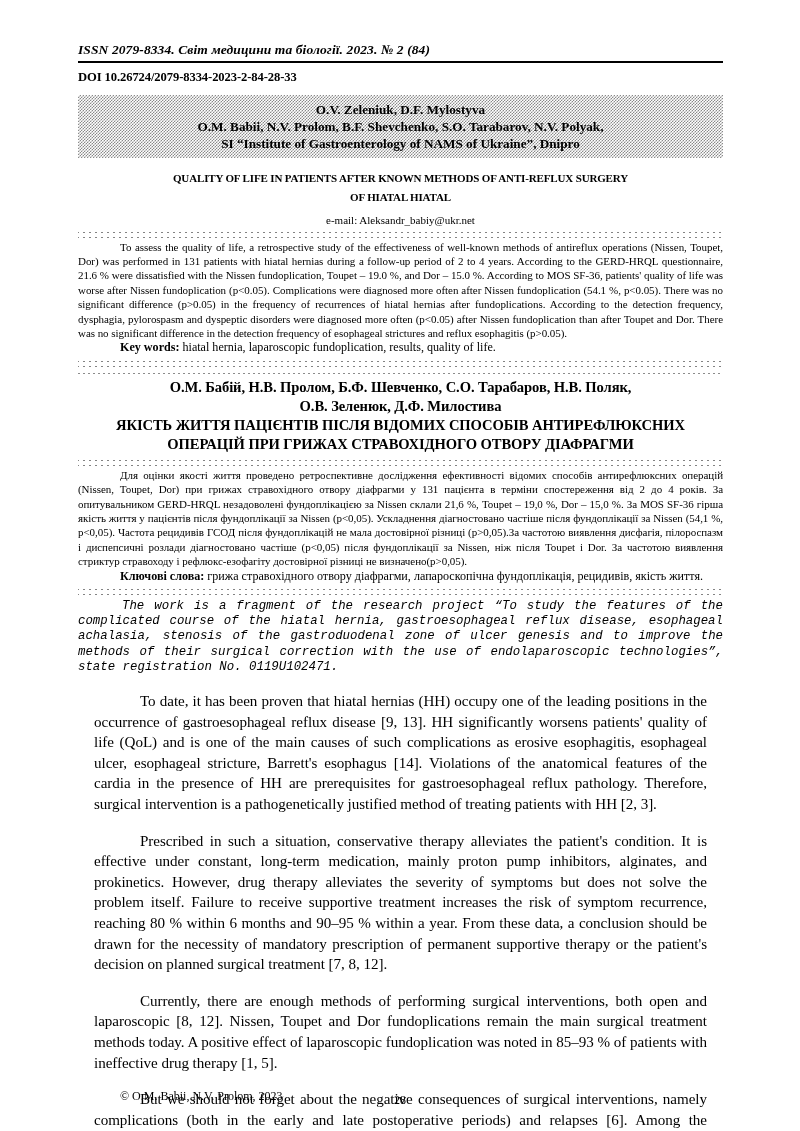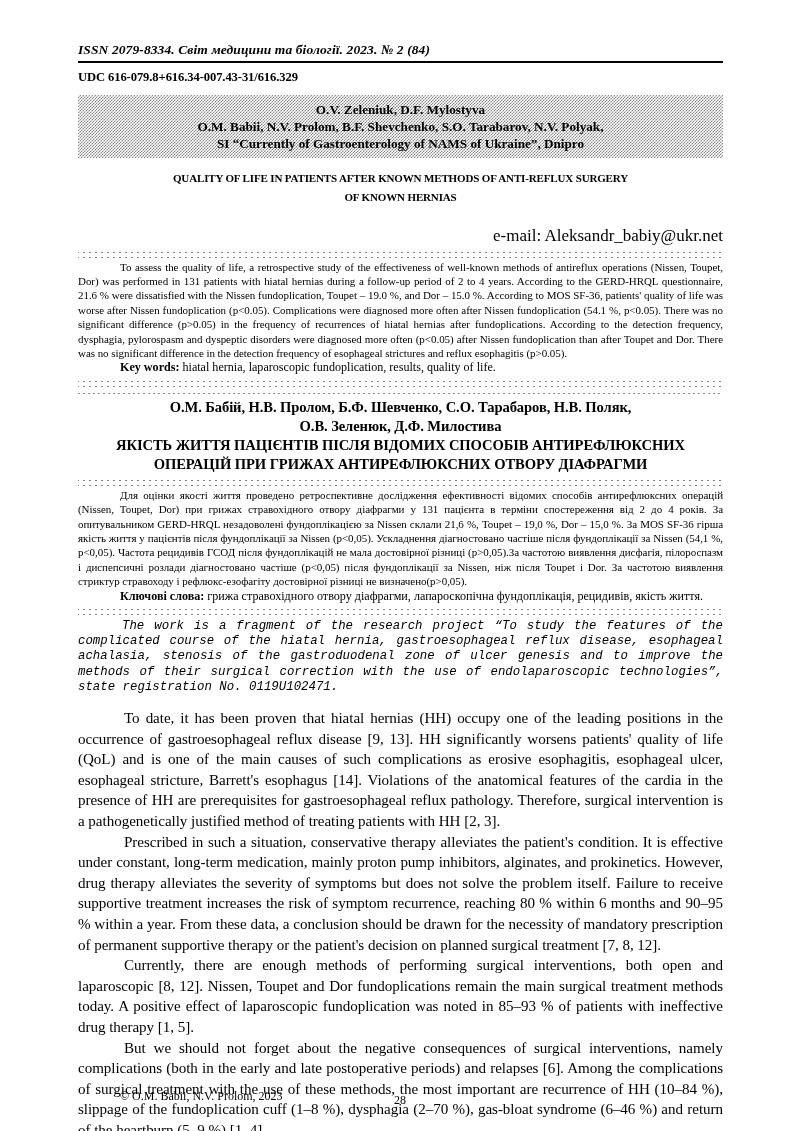--- a/index.html
+++ b/index.html
@@ -81,23 +81,23 @@
     letter-spacing: -0.15px;
   }
   .art-title-ua {
     text-align: center;
     font-weight: bold;
     font-size: 14.6px;
     line-height: 19px;
     letter-spacing: -0.1px;
   }
   .email {
-    text-align: right;
-    font-size: 17px;
-    margin-top: 19px;
+    text-align: center;
+    font-size: 11px;
+    margin-top: 7px;
   }
 
   
   .zigzag {
     width: 100%;
     height: 6px;
     margin: 6px 0 2px 0;
     background-repeat: repeat-x;
     background-size: 6px 6px;
     background-image:
@@ -159,21 +159,21 @@
 
   
   .body-text {
     text-align: justify;
     font-size: 15.1px;
     line-height: 20.6px;
     margin-top: 13px;
     letter-spacing: -0.05px;
   }
   .body-text p {
-    margin: 0;
+    margin: 16px;
     text-indent: 46px;
   }
 
   
   .footer {
     position: absolute;
     left: 78px;
     right: 78px;
     bottom: 20px;
     height: 22px;
@@ -195,52 +195,52 @@
 </style>
 </head>
 <body>
 
 <div class="page">
   <div class="content">
 
     <div class="running-head">ISSN 2079-8334. Світ медицини та біології. 2023. № 2 (84)</div>
     <div class="rule-thick"></div>
 
-    <div class="doi-line">UDC 616-079.8+616.34-007.43-31/616.329</div>
+    <div class="doi-line">DOI 10.26724/2079-8334-2023-2-84-28-33</div>
 
     <div class="author-box">
       <span>O.V. Zeleniuk, D.F. Mylostyva</span>
       <span>O.M. Babii, N.V. Prolom, B.F. Shevchenko, S.O. Tarabarov, N.V. Polyak,</span>
-      <span>SI “Currently of Gastroenterology of NAMS of Ukraine”, Dnipro</span>
+      <span>SI “Institute of Gastroenterology of NAMS of Ukraine”, Dnipro</span>
     </div>
 
     <div class="art-title">
       <div>QUALITY OF LIFE IN PATIENTS AFTER KNOWN METHODS OF ANTI-REFLUX SURGERY</div>
-      <div>OF KNOWN HERNIAS</div>
+      <div>OF HIATAL HIATAL</div>
     </div>
 
     <div class="email">e-mail: Aleksandr_babiy@ukr.net</div>
 
     <div class="zigzag"></div>
 
     <div class="abstract"><span class="indent"></span><span>To assess the quality of life, a retrospective study of the effectiveness of well-known methods of antireflux operations (Nissen, Toupet, Dor) was performed in 131 patients with hiatal hernias during a follow-up period of 2 to 4 years. According to the GERD-HRQL questionnaire, 21.6 % were dissatisfied with the Nissen fundoplication, Toupet – 19.0 %, and Dor – 15.0 %. According to MOS SF-36, patients' quality of life was worse after Nissen fundoplication (p&lt;0.05). Complications were diagnosed more often after Nissen fundoplication (54.1 %, p&lt;0.05). There was no significant difference (p&gt;0.05) in the frequency of recurrences of hiatal hernias after fundoplications. According to the detection frequency, dysphagia, pylorospasm and dyspeptic disorders were diagnosed more often (p&lt;0.05) after Nissen fundoplication than after Toupet and Dor. There was no significant difference in the detection frequency of esophageal strictures and reflux esophagitis (p&gt;0.05).</span></div>
 
     <div class="kw-line"><span class="indent"></span><span class="kw-label">Key words:</span><span> hiatal hernia, laparoscopic fundoplication, results, quality of life.</span></div>
 
     <div class="zigzag"></div>
     <div class="dotted-sep"></div>
 
     <div class="art-title-ua">
       <div>О.М. Бабій, Н.В. Пролом, Б.Ф. Шевченко, С.О. Тарабаров, Н.В. Поляк,</div>
       <div>О.В. Зеленюк, Д.Ф. Милостива</div>
     </div>
 
     <div class="art-title-ua">
       <div>ЯКІСТЬ ЖИТТЯ ПАЦІЄНТІВ ПІСЛЯ ВІДОМИХ СПОСОБІВ АНТИРЕФЛЮКСНИХ</div>
-      <div>ОПЕРАЦІЙ ПРИ ГРИЖАХ АНТИРЕФЛЮКСНИХ ОТВОРУ ДІАФРАГМИ</div>
+      <div>ОПЕРАЦІЙ ПРИ ГРИЖАХ СТРАВОХІДНОГО ОТВОРУ ДІАФРАГМИ</div>
     </div>
 
     <div class="zigzag"></div>
 
     <div class="abstract"><span class="indent"></span><span>Для оцінки якості життя проведено ретроспективне дослідження ефективності відомих способів антирефлюксних операцій (Nissen, Toupet, Dor) при грижах стравохідного отвору діафрагми у 131 пацієнта в терміни спостереження від 2 до 4 років. За опитувальником GERD-HRQL незадоволені фундоплікацією за Nissen склали 21,6 %, Toupet – 19,0 %, Dor – 15,0 %. За MOS SF-36 гірша якість життя у пацієнтів після фундоплікації за Nissen (p&lt;0,05). Ускладнення діагностовано частіше після фундоплікації за Nissen (54,1 %, p&lt;0,05). Частота рецидивів ГСОД після фундоплікацій не мала достовірної різниці (p&gt;0,05).За частотою виявлення дисфагія, пілороспазм і диспепсичні розлади діагностовано частіше (p&lt;0,05) після фундоплікації за Nissen, ніж після Toupet i Dor. За частотою виявлення стриктур стравоходу і рефлюкс-езофагіту достовірної різниці не визначено(p&gt;0,05).</span></div>
 
     <div class="kw-line"><span class="indent"></span><span class="kw-label">Ключові слова:</span><span> грижа стравохідного отвору діафрагми, лапароскопічна фундоплікація, рецидивів, якість життя.</span></div>
 
     <div class="zigzag"></div>
 

